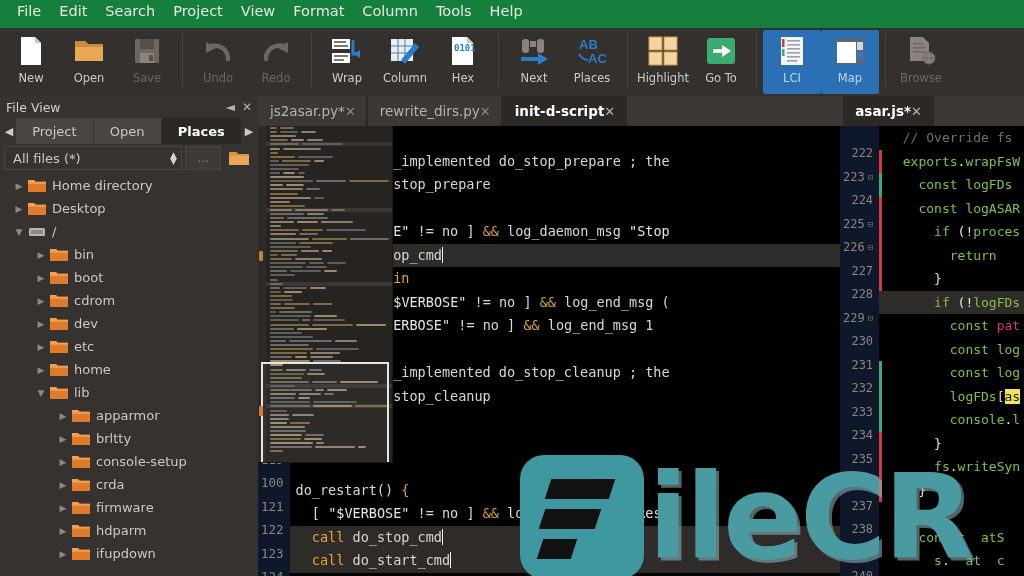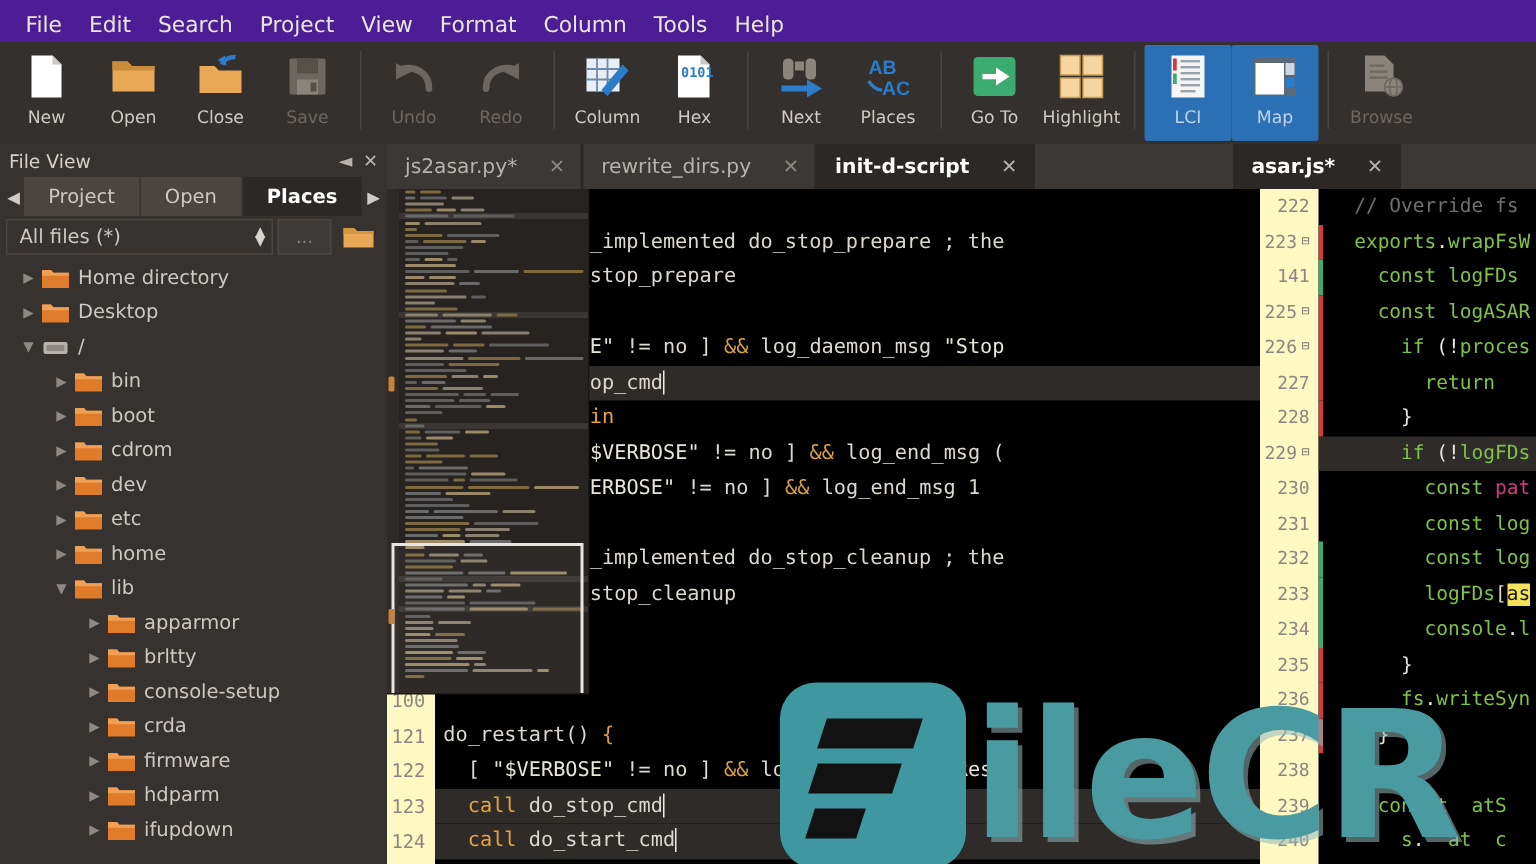--- a/index.html
+++ b/index.html
@@ -6,21 +6,21 @@
   html, body {
     width: 1024px; height: 576px;
     overflow: hidden;
     background: #2e2b29;
     font-family: "DejaVu Sans", "Liberation Sans", sans-serif;
   }
   #app { position: relative; width: 1024px; height: 576px; display: flex; flex-direction: column; }
 
   
   .menubar {
-    height: 28px; background: #4c1d95; display: flex; align-items: flex-end;
+    height: 28px; background: #15803d; display: flex; align-items: flex-start;
     padding-left: 8px; flex: 0 0 28px;
   }
   .menu-item {
     color: #e8e4df; font-size: 14.5px; padding: 3px 9px; cursor: default;
     font-family: "DejaVu Sans", "Liberation Sans", sans-serif;
   }
 
   
   .toolbar {
     height: 68px; background: #33302d; display: flex; align-items: flex-start;
@@ -72,37 +72,37 @@
   .trow { display: flex; align-items: center; height: 23px; font-size: 13px; color: #cdc8c3; }
   .tw { width: 18px; display:flex; align-items:center; justify-content:center; color:#8e8882; font-size:9px; }
   .tw.open { color:#8e8882; }
   .tfold { margin-right: 6px; display:flex; }
   .tlabel { white-space: nowrap; }
 
   
   .editors { flex: 1 1 auto; display: flex; flex-direction: column; min-width: 0; background: #2b2826; }
   .tabstrip { height: 30px; background: #2b2826; display: flex; align-items: stretch; flex: 0 0 30px; }
   .etab {
-    display: flex; align-items: center; gap: 21px; padding: 0 10px 0 12px;
+    display: flex; align-items: center; gap: 0; padding: 0 10px 0 12px;
     background: #3c3835; color: #b7b2ad; font-size: 13.5px; margin-right: 2px;
   }
   .etab.sel { background: #2b2826; color: #ffffff; font-weight: 600; }
   .etab .x { color: #8e8882; font-size: 13px; }
   .etab.sel .x { color: #b7b2ad; }
   .tabfill { flex: 1 1 auto; background: #3c3835; }
 
   .panes { flex: 1 1 auto; display: flex; min-height: 0; position: relative; }
 
   .pane { display: flex; min-width: 0; position: relative; overflow: hidden; background: #000000; }
   .pane-left { flex: 1 1 auto; }
   .pane-right { width: 184px; flex: 0 0 184px; }
 
   .gutter {
-    background: #fef9c3; color: #8c8680; font-size: 12.5px; text-align: right;
-    padding: 0 6px 0 3px; flex: 0 0 auto; font-family: "DejaVu Sans Mono", monospace;
+    background: #0f172a; color: #8c8680; font-size: 12.5px; text-align: right;
+    padding: 16px 6px 0 3px; flex: 0 0 auto; font-family: "DejaVu Sans Mono", monospace;
     user-select: none;
   }
   .gutter .gl { height: 23.5px; line-height: 23.5px; white-space: nowrap; display:flex; justify-content:flex-end; align-items:center; gap:3px;}
   .gutter .fold { font-size: 9px; color: #7e7872; }
 
   .code {
     flex: 1 1 auto; font-family: "DejaVu Sans Mono", monospace; font-size: 13.5px;
     white-space: pre; overflow: hidden; min-width: 0;
   }
   .code .ln { height: 23.5px; line-height: 23.5px; padding-left: 6px; }
@@ -186,30 +186,20 @@
       </div>
       <div class="tbtn">
         <div class="ic">
           <svg width="32" height="28" viewBox="0 0 32 28">
             <path d="M2 4 h10 l3 3 h15 v17 h-28 z" fill="#e8a855"></path>
             <path d="M2 4 h10 l3 3 h15 v3 h-28 z" fill="#c98c3c"></path>
           </svg>
         </div>
         <div class="lbl">Open</div>
       </div>
-      <div class="tbtn">
-        <div class="ic">
-          <svg width="32" height="30" viewBox="0 0 32 30">
-            <path d="M2 8 h10 l3 3 h15 v15 h-28 z" fill="#e8a855"></path>
-            <path d="M26 2 a9 8 0 0 0 -9 5" stroke="#2b7cc9" stroke-width="3" fill="none"></path>
-            <path d="M14 4 l5 -3 l1 7 z" fill="#2b7cc9"></path>
-          </svg>
-        </div>
-        <div class="lbl">Close</div>
-      </div>
       <div class="tbtn disabled">
         <div class="ic">
           <svg width="30" height="30" viewBox="0 0 30 30">
             <rect x="3" y="3" width="24" height="24" rx="1" fill="#6d6661"></rect>
             <rect x="8" y="3" width="14" height="10" fill="#565049"></rect>
             <rect x="8" y="17" width="14" height="10" fill="#8b847d"></rect>
             <rect x="17" y="19" width="4" height="6" fill="#565049"></rect>
           </svg>
         </div>
         <div class="lbl">Save</div>
@@ -227,20 +217,35 @@
       <div class="tbtn disabled">
         <div class="ic">
           <svg width="32" height="26" viewBox="0 0 32 26">
             <path d="M6 21 C6 10 16 6 24 8" stroke="#6d6661" stroke-width="4.5" fill="none" stroke-linecap="round"></path>
             <path d="M28 4 L28 15 L18 10 z" fill="#6d6661"></path>
           </svg>
         </div>
         <div class="lbl">Redo</div>
       </div>
       <div class="tsep"></div>
+      <div class="tbtn">
+        <div class="ic">
+          <svg width="32" height="30" viewBox="0 0 32 30">
+            <rect x="1" y="3" width="18" height="10" fill="#ffffff"></rect>
+            <rect x="3" y="5" width="12" height="2" fill="#777"></rect>
+            <rect x="3" y="9" width="14" height="2" fill="#777"></rect>
+            <rect x="1" y="17" width="18" height="10" fill="#ffffff"></rect>
+            <rect x="3" y="19" width="14" height="2" fill="#777"></rect>
+            <rect x="3" y="23" width="10" height="2" fill="#777"></rect>
+            <path d="M22 4 L22 18 L27 18" stroke="#2b7cc9" stroke-width="3" fill="none"></path>
+            <path d="M29 14 L29 22 L22 18 z" fill="#2b7cc9"></path>
+          </svg>
+        </div>
+        <div class="lbl">Wrap</div>
+      </div>
       <div class="tbtn">
         <div class="ic">
           <svg width="32" height="30" viewBox="0 0 32 30">
             <rect x="2" y="3" width="22" height="22" fill="#e8eef5"></rect>
             <g stroke="#6e8ba8" stroke-width="1.2">
               <line x1="9" y1="3" x2="9" y2="25"></line>
               <line x1="16" y1="3" x2="16" y2="25"></line>
               <line x1="2" y1="10" x2="24" y2="10"></line>
               <line x1="2" y1="17" x2="24" y2="17"></line>
             </g>
@@ -278,38 +283,38 @@
             <text x="4" y="13" font-size="13" font-weight="bold" fill="#2b7cc9" font-family="sans-serif">AB</text>
             <text x="13" y="27" font-size="13" font-weight="bold" fill="#2b7cc9" font-family="sans-serif">AC</text>
             <path d="M4 18 q4 6 9 6" stroke="#2b7cc9" stroke-width="2.2" fill="none"></path>
           </svg>
         </div>
         <div class="lbl">Places</div>
       </div>
       <div class="tsep"></div>
       <div class="tbtn">
         <div class="ic">
-          <svg width="32" height="30" viewBox="0 0 32 30">
-            <rect x="2" y="2" width="28" height="26" rx="3" fill="#3bab6f"></rect>
-            <path d="M8 15 L22 15" stroke="#fff" stroke-width="3.5"></path>
-            <path d="M26 15 L17 9 L17 21 z" fill="#fff"></path>
-          </svg>
-        </div>
-        <div class="lbl">Go To</div>
-      </div>
-      <div class="tbtn">
-        <div class="ic">
           <svg width="30" height="30" viewBox="0 0 30 30">
             <rect x="1" y="1" width="13" height="13" fill="#f6d6a0" stroke="#c99a52"></rect>
             <rect x="16" y="1" width="13" height="13" fill="#f6d6a0" stroke="#c99a52"></rect>
             <rect x="1" y="16" width="13" height="13" fill="#f6d6a0" stroke="#c99a52"></rect>
             <rect x="16" y="16" width="13" height="13" fill="#f6d6a0" stroke="#c99a52"></rect>
           </svg>
         </div>
         <div class="lbl">Highlight</div>
+      </div>
+      <div class="tbtn">
+        <div class="ic">
+          <svg width="32" height="30" viewBox="0 0 32 30">
+            <rect x="2" y="2" width="28" height="26" rx="3" fill="#3bab6f"></rect>
+            <path d="M8 15 L22 15" stroke="#fff" stroke-width="3.5"></path>
+            <path d="M26 15 L17 9 L17 21 z" fill="#fff"></path>
+          </svg>
+        </div>
+        <div class="lbl">Go To</div>
       </div>
       <div class="tsep"></div>
       <div class="tbtn active">
         <div class="ic">
           <svg width="28" height="30" viewBox="0 0 28 30">
             <rect x="3" y="1" width="22" height="28" fill="#f5f5f5"></rect>
             <rect x="4" y="3" width="2.5" height="8" fill="#d03b3b"></rect>
             <rect x="4" y="13" width="2.5" height="7" fill="#3bab6f"></rect>
             <g fill="#9aa3ab">
               <rect x="9" y="4" width="13" height="1.6"></rect>
@@ -933,21 +938,21 @@
               </div>
               <div class="mm-mark" style="top: 125px;"></div>
               <div class="mm-mark" style="top: 280px;"></div>
             </div>
         </div>
 
         <div class="pane pane-right">
           <div class="gutter" id="gutterR">
               <div class="gl">222</div>
               <div class="gl">223<span class="fold">⊟</span></div>
-              <div class="gl">141</div>
+              <div class="gl">224</div>
               <div class="gl">225<span class="fold">⊟</span></div>
               <div class="gl">226<span class="fold">⊟</span></div>
               <div class="gl">227</div>
               <div class="gl">228</div>
               <div class="gl">229<span class="fold">⊟</span></div>
               <div class="gl">230</div>
               <div class="gl">231</div>
               <div class="gl">232</div>
               <div class="gl">233</div>
               <div class="gl">234</div>

